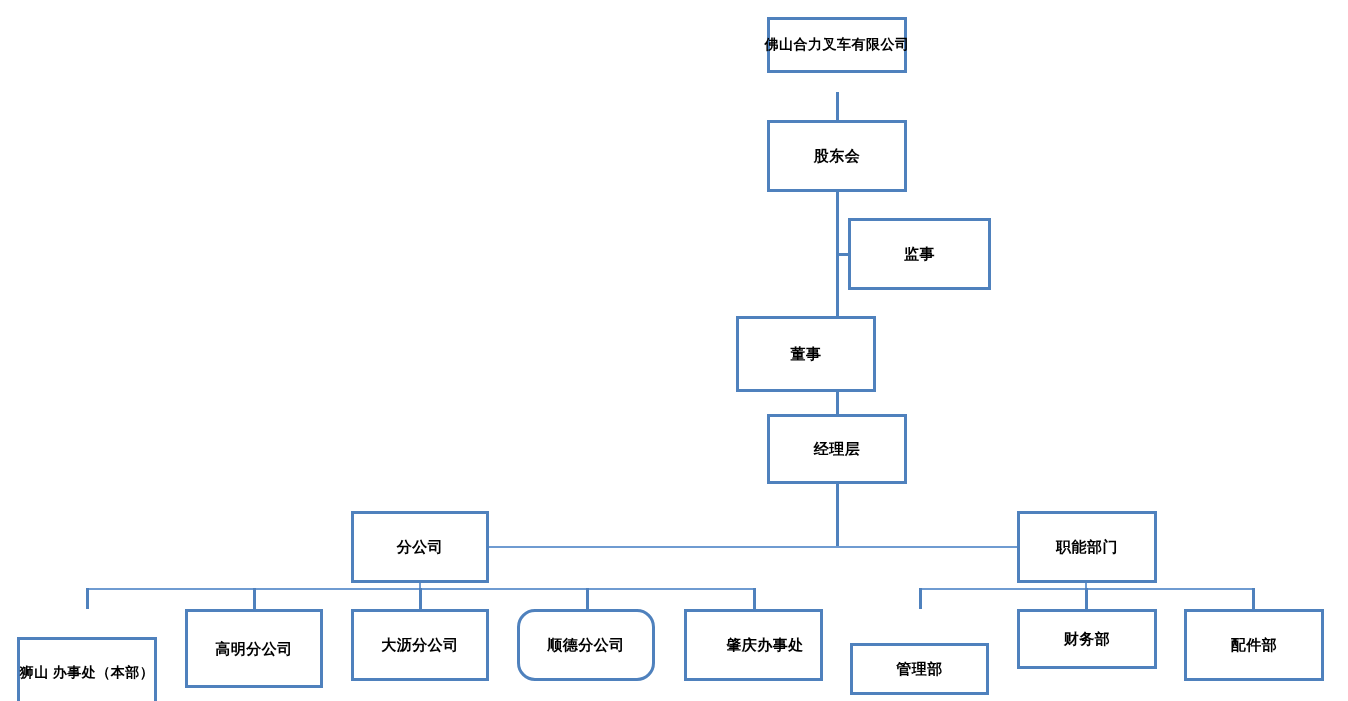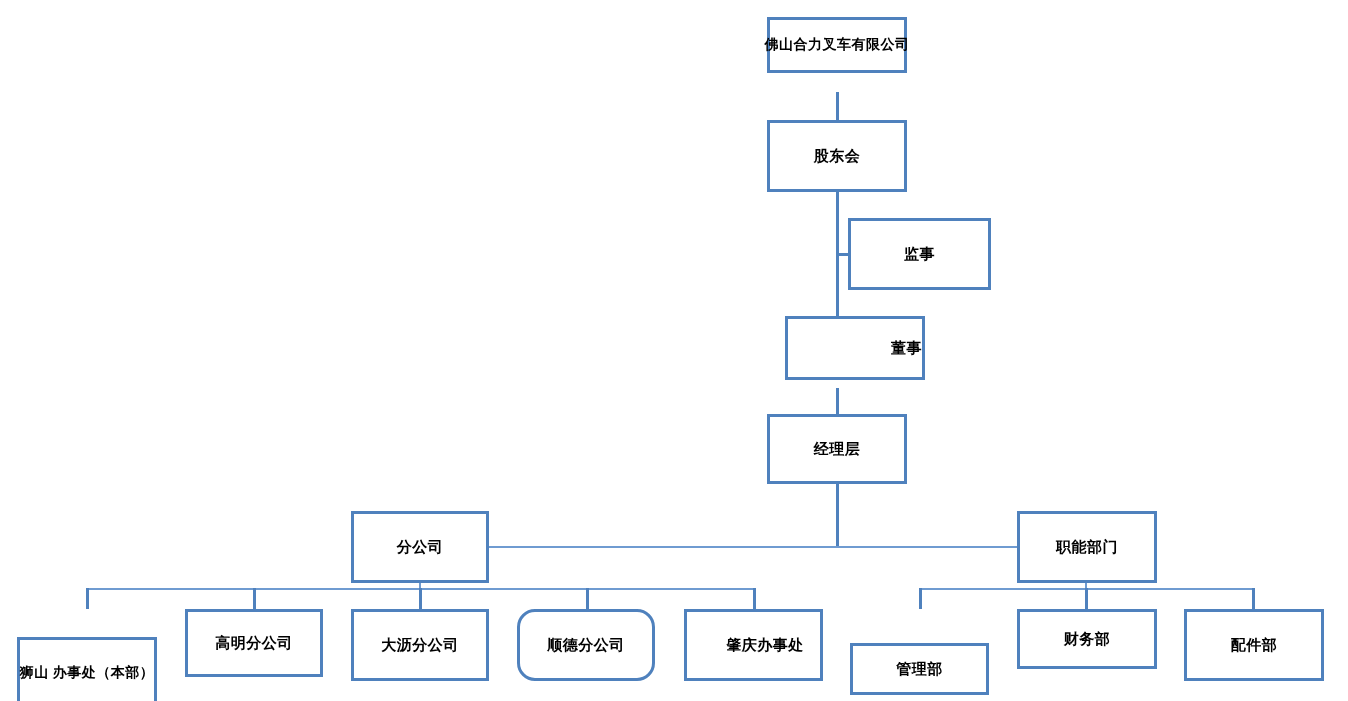--- a/index.html
+++ b/index.html
@@ -83,40 +83,40 @@
   </div>
 
   <div class="node" style="left:767px; top:120px; width:140px; height:72px;">
     <span class="node-label">股东会</span>
   </div>
 
   <div class="node" style="left:848px; top:218px; width:143px; height:72px;text-align:right;">
     <span class="node-label">监事</span>
   </div>
 
-  <div class="node" style="left:785px; top:316px; width:140px; height:64px;justify-content:flex-end;">
+  <div class="node" style="left:736px; top:316px; width:140px; height:76px;">
     <span class="node-label">董事</span>
   </div>
 
   <div class="node" style="left:767px; top:414px; width:140px; height:70px;">
     <span class="node-label">经理层</span>
   </div>
 
   <div class="node" style="left:351px; top:511px; width:138px; height:72px;">
     <span class="node-label">分公司</span>
   </div>
 
   <div class="node" style="left:1017px; top:511px; width:140px; height:72px;">
     <span class="node-label">职能部门</span>
   </div>
 
   <div class="node" style="left:17px; top:609px; width:140px; height:72px;margin-top:28px;">
     <span class="node-label small">狮山 办事处（本部）</span>
   </div>
-  <div class="node" style="left:185px; top:609px; width:138px; height:68px;">
+  <div class="node" style="left:185px; top:609px; width:138px; height:79px;">
     <span class="node-label">高明分公司</span>
   </div>
   <div class="node" style="left:351px; top:609px; width:138px; height:72px;">
     <span class="node-label">大沥分公司</span>
   </div>
   <div class="node" style="left:517px; top:609px; width:138px; height:72px;border-radius:18px;">
     <span class="node-label">顺德分公司</span>
   </div>
   <div class="node" style="left:684px; top:609px; width:139px; height:72px;padding-left:23px;">
     <span class="node-label">肇庆办事处</span>

